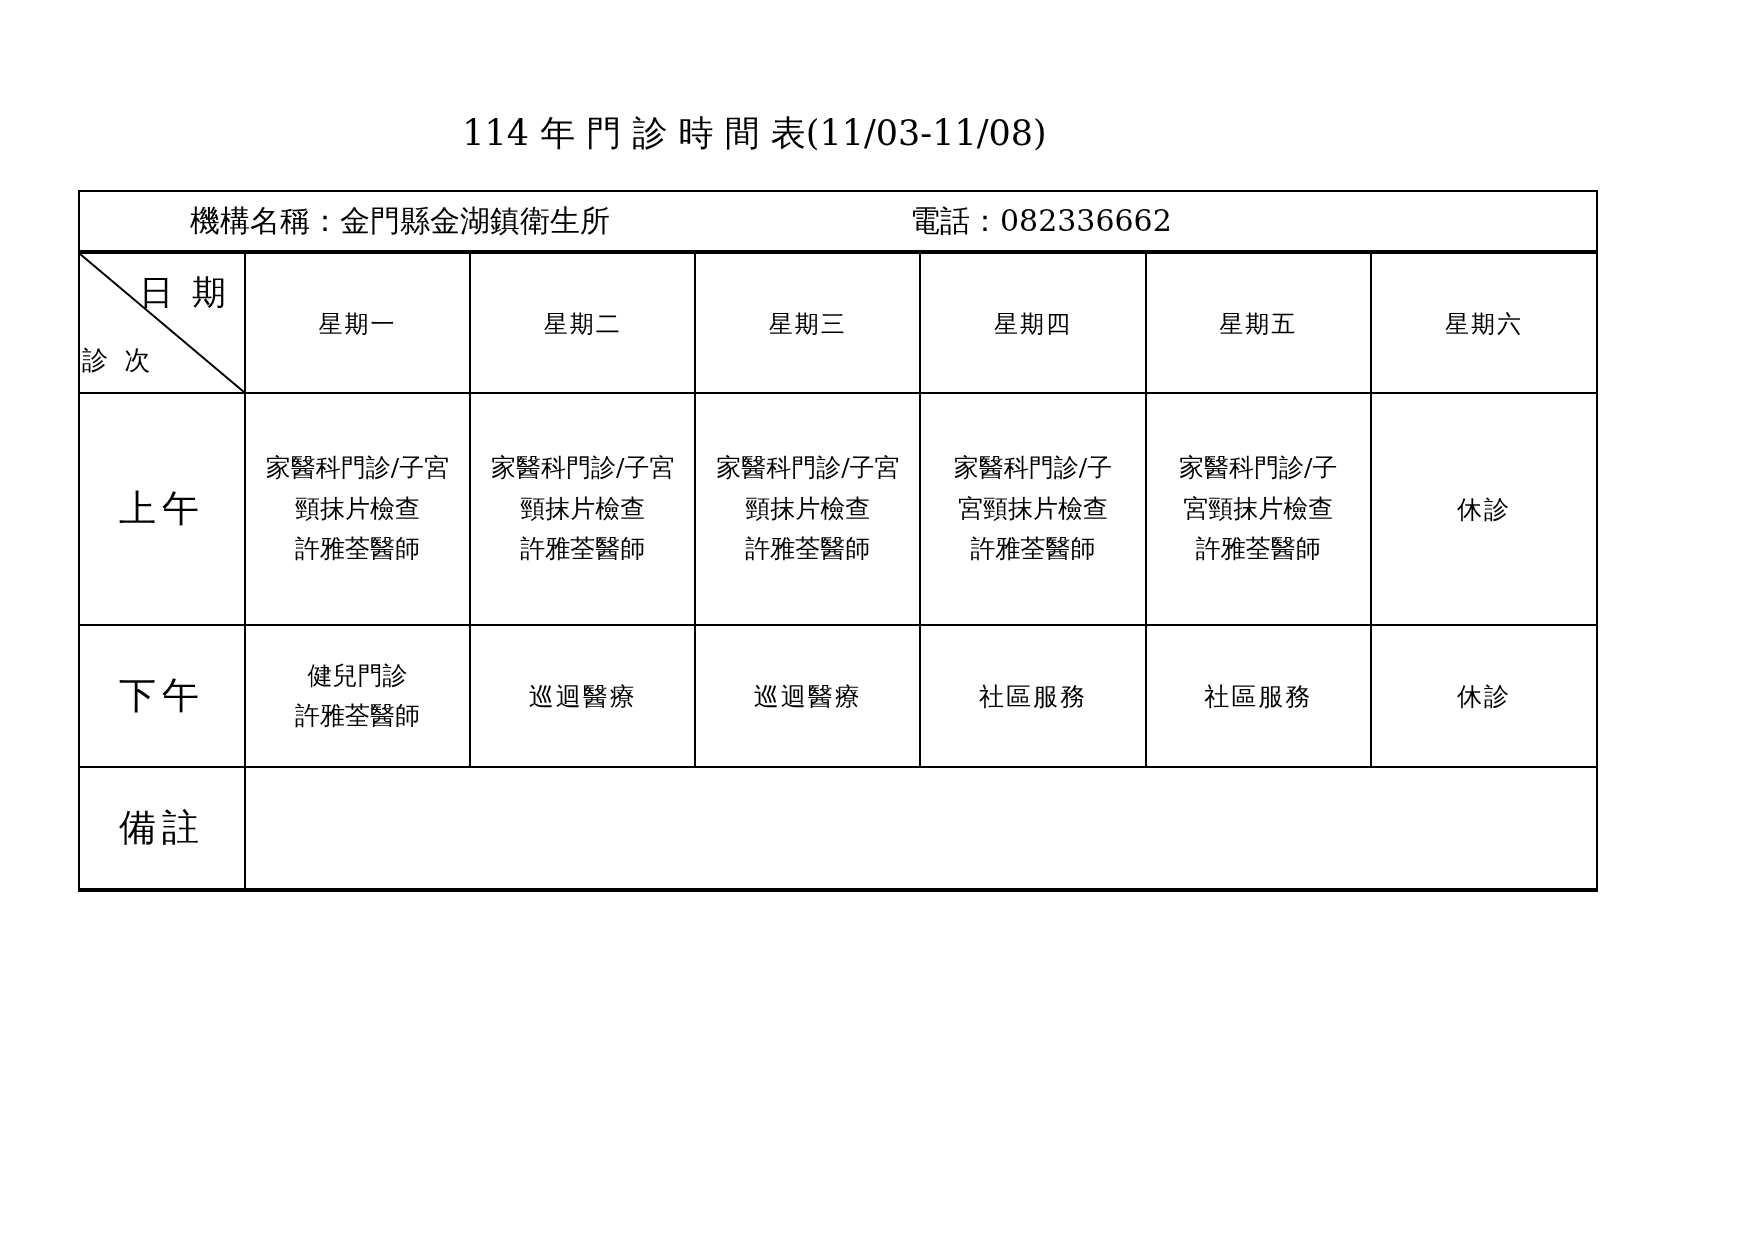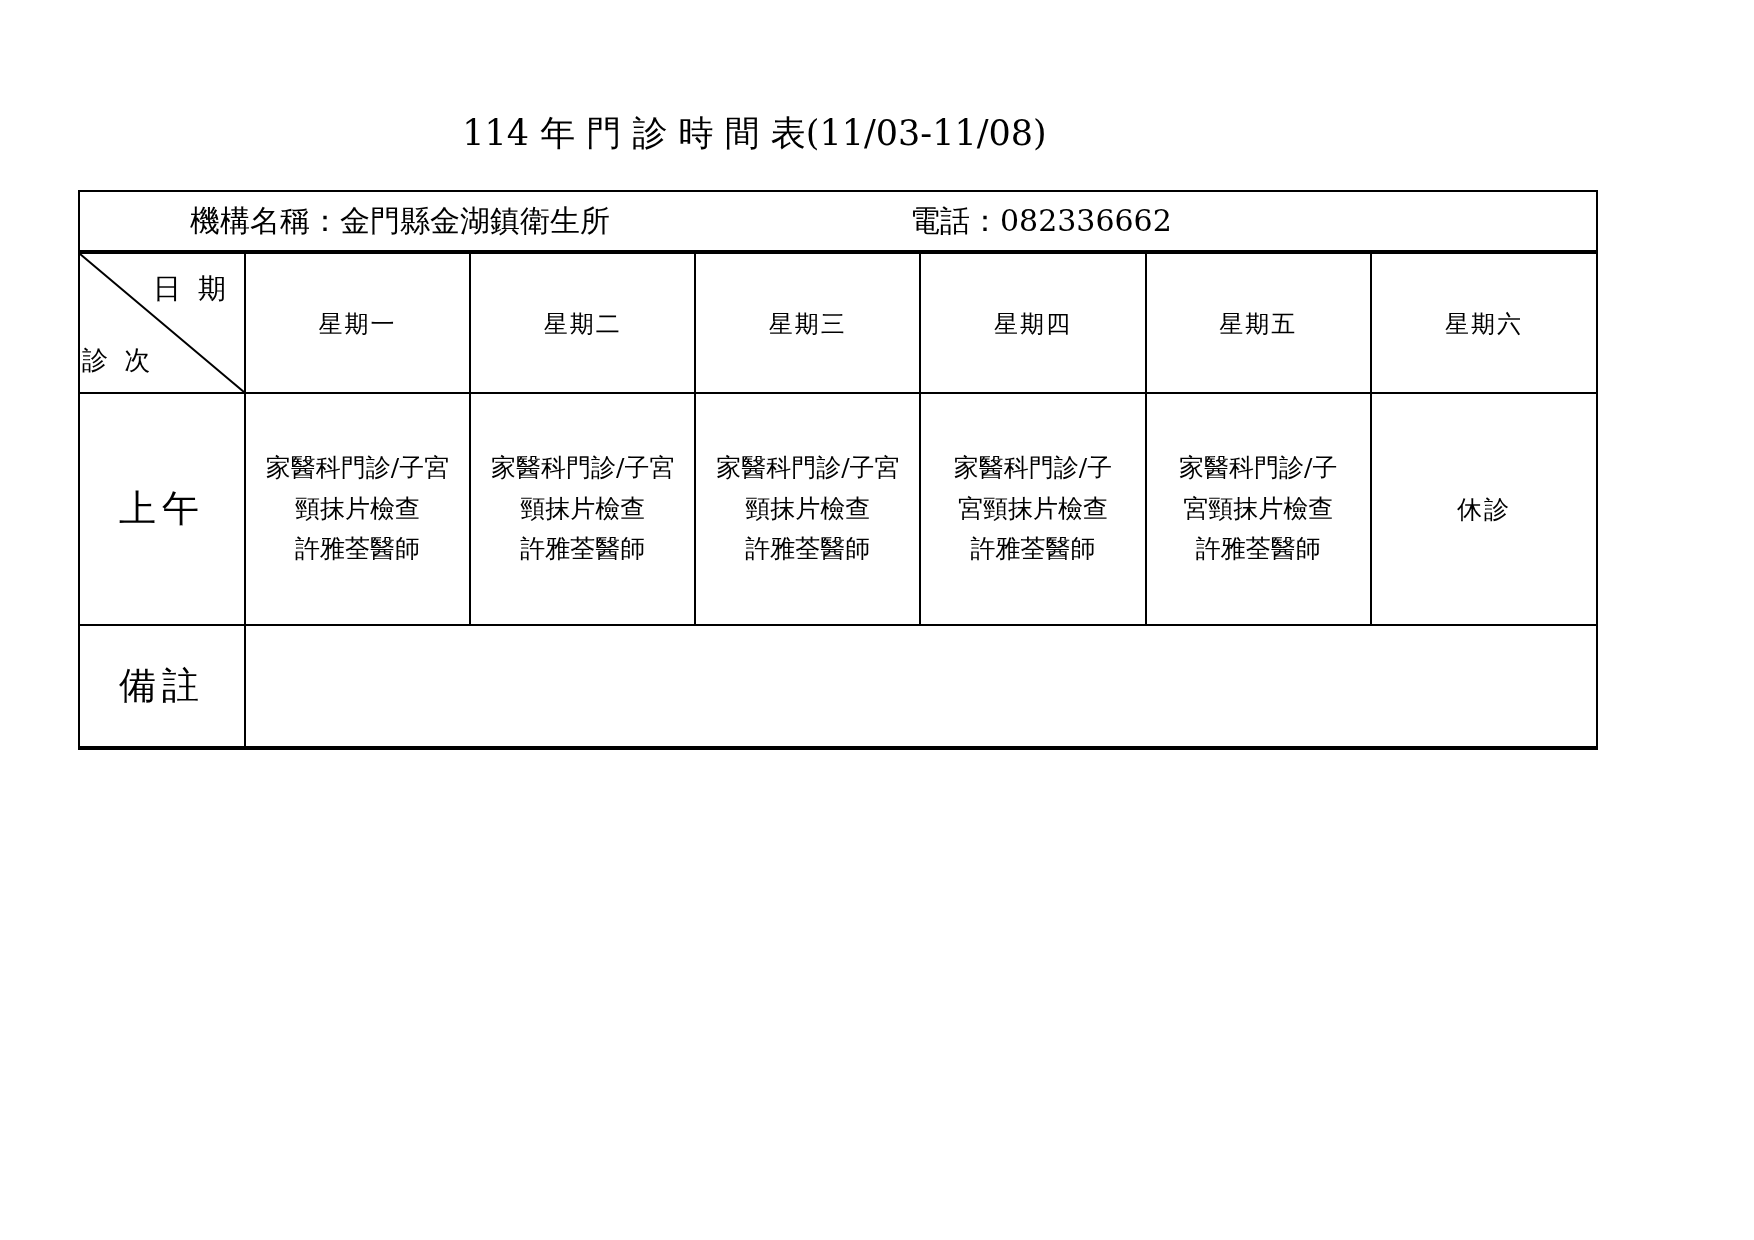--- a/index.html
+++ b/index.html
@@ -83,21 +83,21 @@
   .corner .diag {
     position: absolute;
     inset: 0;
     width: 100%;
     height: 100%;
   }
   .corner .lbl-top {
     position: absolute;
     top: 16px;
     right: 14px;
-    font-size: 28px;
+    font-size: 34px;
     letter-spacing: 4px;
     white-space: nowrap;
   }
   .corner .lbl-bot {
     position: absolute;
     bottom: 14px;
     left: 2px;
     font-size: 26px;
     letter-spacing: 4px;
     white-space: nowrap;
@@ -193,20 +193,42 @@
           <td class="cell-am">
               <div class="cell-multi">家醫科門診/子
 宮頸抹片檢查
 許雅荃醫師</div>
             </td>
           <td class="outer-right cell-am">
               <div class="cell-single">休診</div>
             </td>
         </tr>
 
+        <tr>
+          <td class="outer-left cell-pm"><span class="sessname">下午</span></td>
+          <td class="cell-pm">
+              <div class="cell-multi">健兒門診
+許雅荃醫師</div>
+            </td>
+          <td class="cell-pm">
+              <div class="cell-single">巡迴醫療</div>
+            </td>
+          <td class="cell-pm">
+              <div class="cell-single">巡迴醫療</div>
+            </td>
+          <td class="cell-pm">
+              <div class="cell-single">社區服務</div>
+            </td>
+          <td class="cell-pm">
+              <div class="cell-single">社區服務</div>
+            </td>
+          <td class="outer-right cell-pm">
+              <div class="cell-single">休診</div>
+            </td>
+        </tr>
 
         <tr>
           <td class="outer-left cell-note"><span class="sessname">備註</span></td>
           <td class="cell-note outer-right" colspan="6">
               <div class="cell-multi note-body"></div>
             </td>
         </tr>
       </tbody>
     </table>
   </div>

